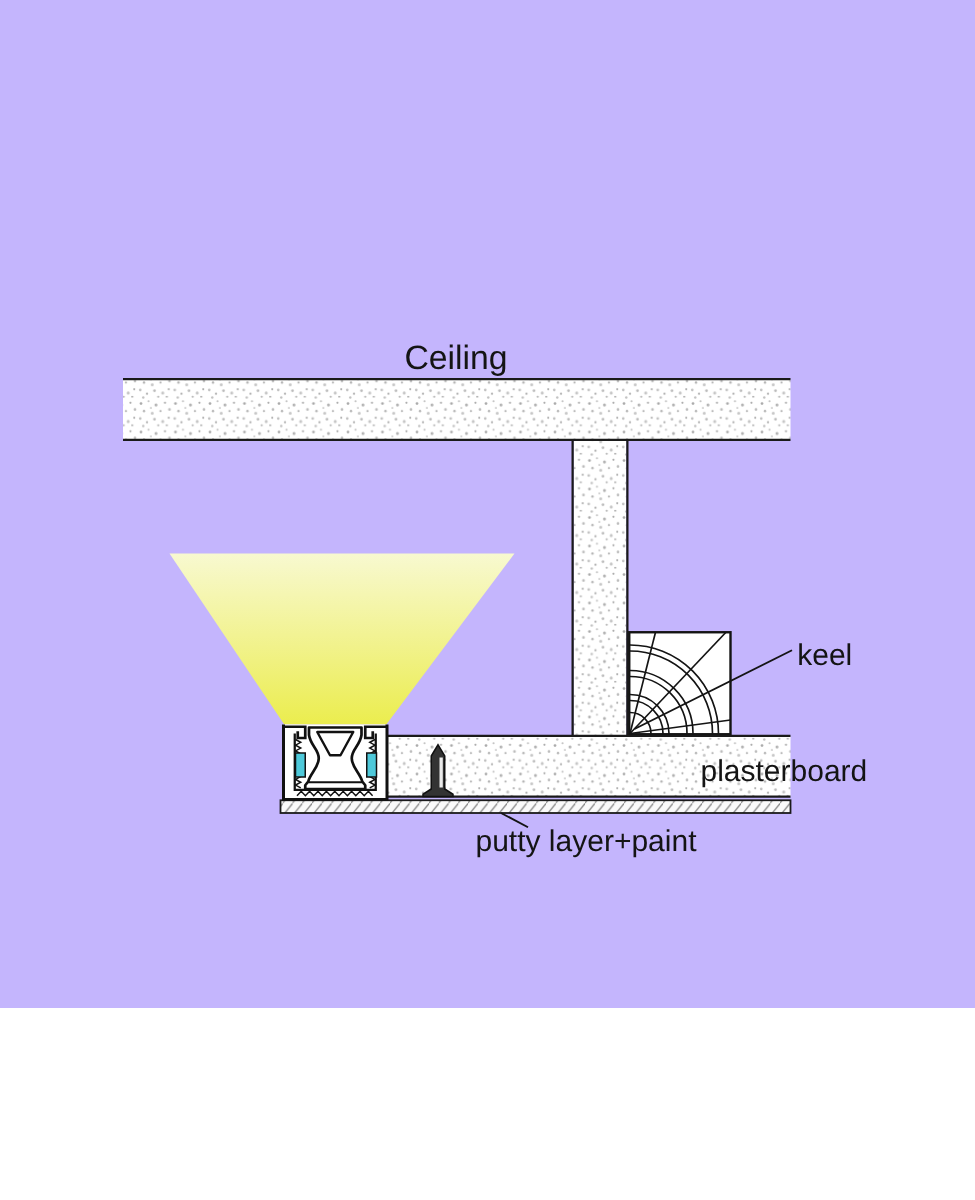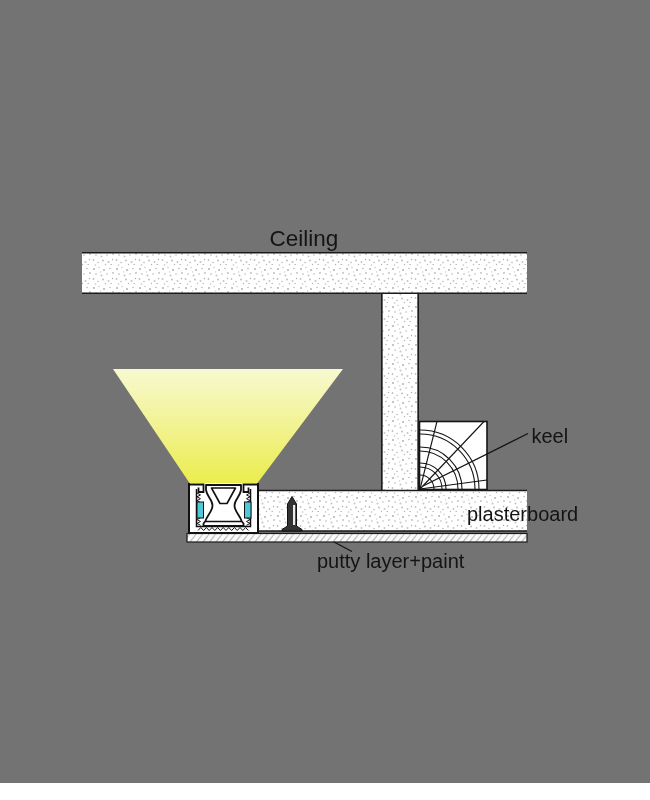--- a/index.html
+++ b/index.html
@@ -1,19 +1,19 @@
 <!DOCTYPE html>
 <html><head>
 <meta charset="utf-8">
 <style>
   html,body{margin:0;padding:0;background:#ffffff;}
   .canvas{
     position:relative;
-    width:650px;height:783px;
-    background:#737373;
+    width:650px;height:672px;
+    background:#c4b5fd;
     font-family:"Liberation Sans", sans-serif;
     overflow:hidden;
     text-align:right;
   }
   svg text{
     font-family:"Liberation Sans", sans-serif;
     fill:#141414;
   }
   .lbl{font-size:20px;}
   .title{font-size:22.5px;}

